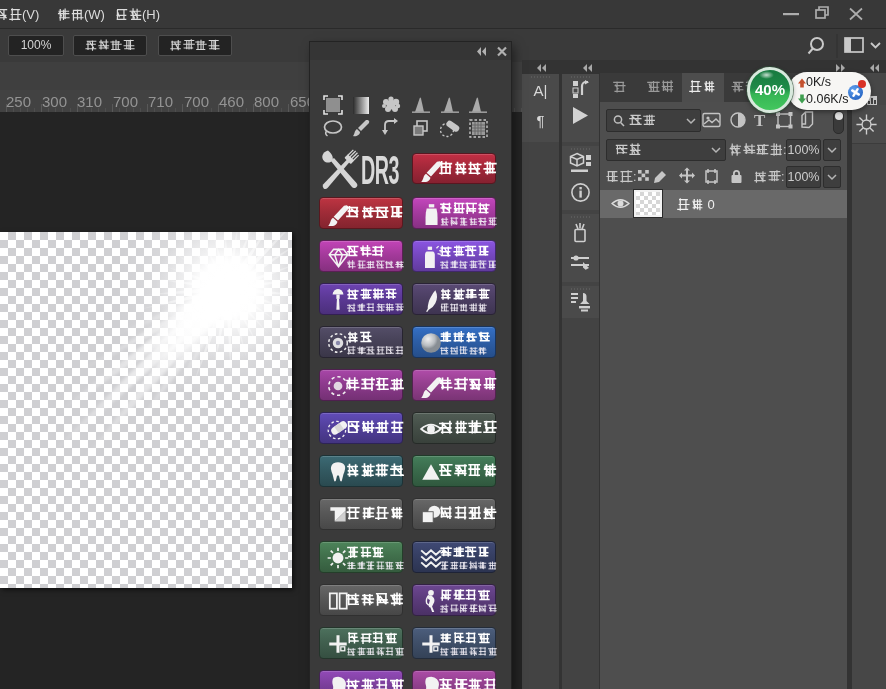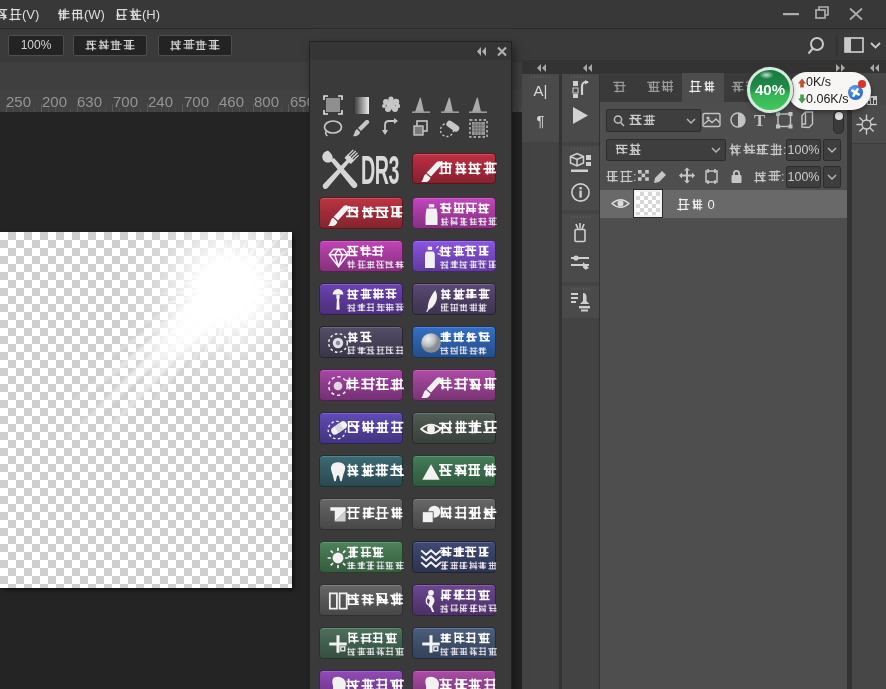--- a/index.html
+++ b/index.html
@@ -125,24 +125,24 @@
   <line x1="31" y1="0" x2="31" y2="24" stroke="#2e2e2e" stroke-width="1"></line>
   <rect x="39" y="4" width="18" height="14" stroke="#c9c9c9" stroke-width="1.7" fill="none"></rect>
   <rect x="39" y="4" width="6" height="14" fill="#c9c9c9"></rect>
   <path d="M65 9 l4.5 4.5 L74 9" stroke="#c9c9c9" stroke-width="1.8" fill="none"></path>
  </svg>
 </div>
 
 <div class="abs" id="tabstrip"></div>
 <div class="abs" id="ruler">
  <span class="rnum" style="left:6px;">250</span>
-    <span class="rnum" style="left:42px;">200</span>
- <span class="rnum" style="left:77px;">630</span>
+    <span class="rnum" style="left:42px;">300</span>
+ <span class="rnum" style="left:77px;">310</span>
     <span class="rnum" style="left:113px;">700</span>
- <span class="rnum" style="left:148px;">240</span>
+ <span class="rnum" style="left:148px;">710</span>
     <span class="rnum" style="left:184px;">700</span>
  <span class="rnum" style="left:219px;">460</span>
     <span class="rnum" style="left:254px;">800</span>
  <span class="rnum" style="left:290px;">650</span>
 </div>
 <div class="abs" id="pasteboard"></div>
 <div class="abs" id="canvas">
  <svg width="292" height="356" viewBox="0 0 292 356">
   <defs>
    <radialGradient id="flhalo">

